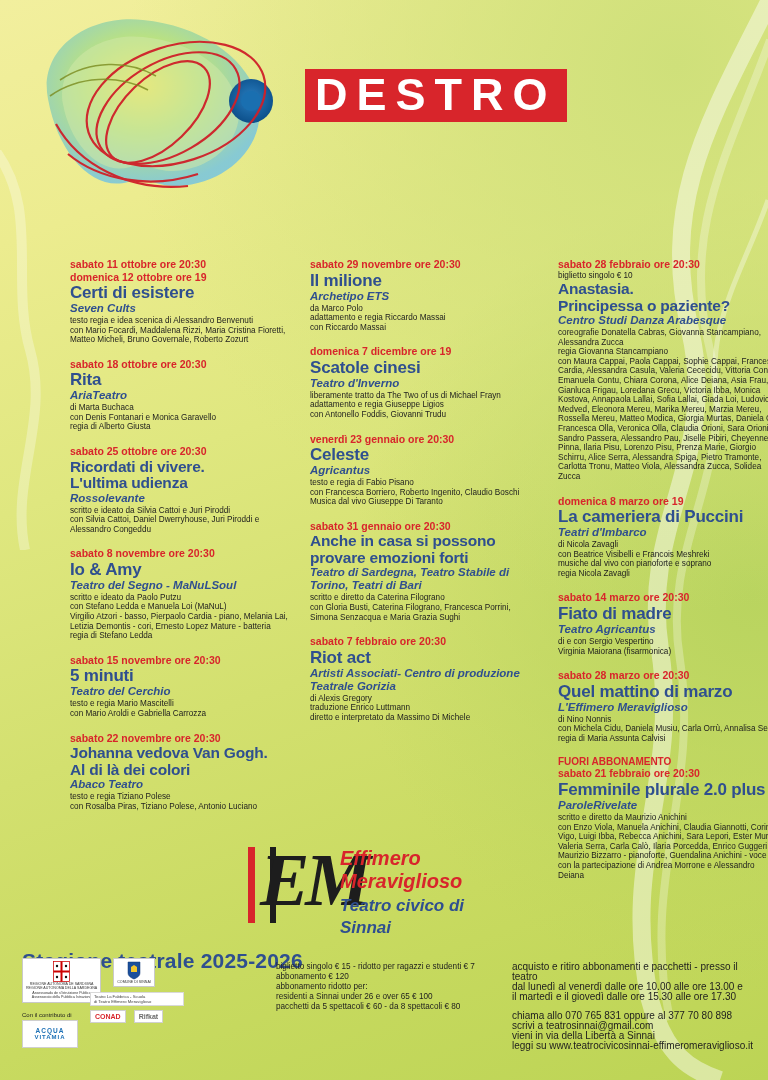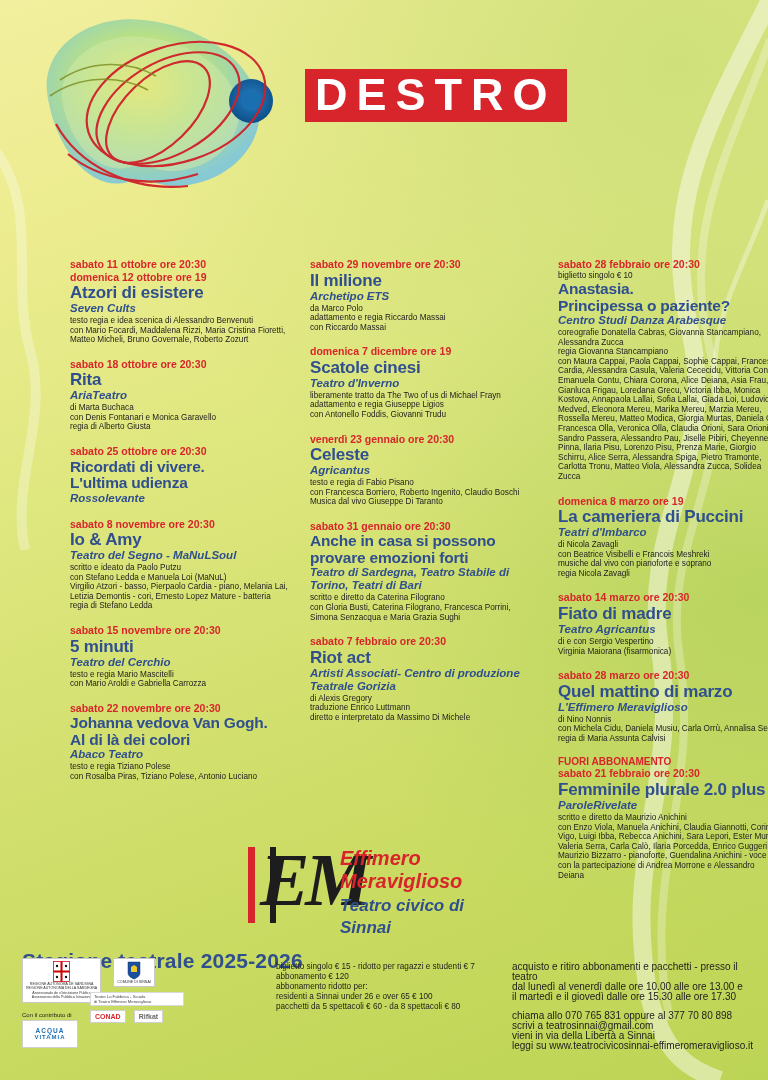--- a/index.html
+++ b/index.html
@@ -142,39 +142,42 @@
     <div class="destro-wrap">
       <div class="destro">DESTRO</div>
     </div>
   </div>
 
   <div class="cols">
     <div class="col col1">
         <div class="ev">
           <div class="date" style="white-space: pre-line;">sabato 11 ottobre ore 20:30
 domenica 12 ottobre ore 19</div>
-          <div class="show" style="white-space: pre-line;">Atzori di esistere</div>
+          <div class="show" style="white-space: pre-line;">Certi di esistere</div>
           <div class="company">Seven Cults</div>
           <div class="credits" style="white-space: pre-line;">testo regia e idea scenica di Alessandro Benvenuti
 con Mario Focardi, Maddalena Rizzi, Maria Cristina Fioretti,
 Matteo Micheli, Bruno Governale, Roberto Zozurt</div>
         </div>
         <div class="ev">
           <div class="date" style="white-space: pre-line;">sabato 18 ottobre ore 20:30</div>
           <div class="show" style="white-space: pre-line;">Rita</div>
           <div class="company">AriaTeatro</div>
           <div class="credits" style="white-space: pre-line;">di Marta Buchaca
 con Denis Fontanari e Monica Garavello
 regia di Alberto Giusta</div>
         </div>
         <div class="ev">
           <div class="date" style="white-space: pre-line;">sabato 25 ottobre ore 20:30</div>
           <div class="show small" style="white-space: pre-line;">Ricordati di vivere.
 L'ultima udienza</div>
           <div class="company">Rossolevante</div>
+          <div class="credits" style="white-space: pre-line;">scritto e ideato da Silvia Cattoi e Juri Piroddi
+con Silvia Cattoi, Daniel Dwerryhouse, Juri Piroddi e
+Alessandro Congeddu</div>
         </div>
         <div class="ev">
           <div class="date" style="white-space: pre-line;">sabato 8 novembre ore 20:30</div>
           <div class="show" style="white-space: pre-line;">Io &amp; Amy</div>
           <div class="company">Teatro del Segno - MaNuLSoul</div>
           <div class="credits" style="white-space: pre-line;">scritto e ideato da Paolo Putzu
 con Stefano Ledda e Manuela Loi (MaNuL)
 Virgilio Atzori - basso, Pierpaolo Cardia - piano, Melania Lai,
 Letizia Demontis - cori, Ernesto Lopez Mature - batteria
 regia di Stefano Ledda</div>

